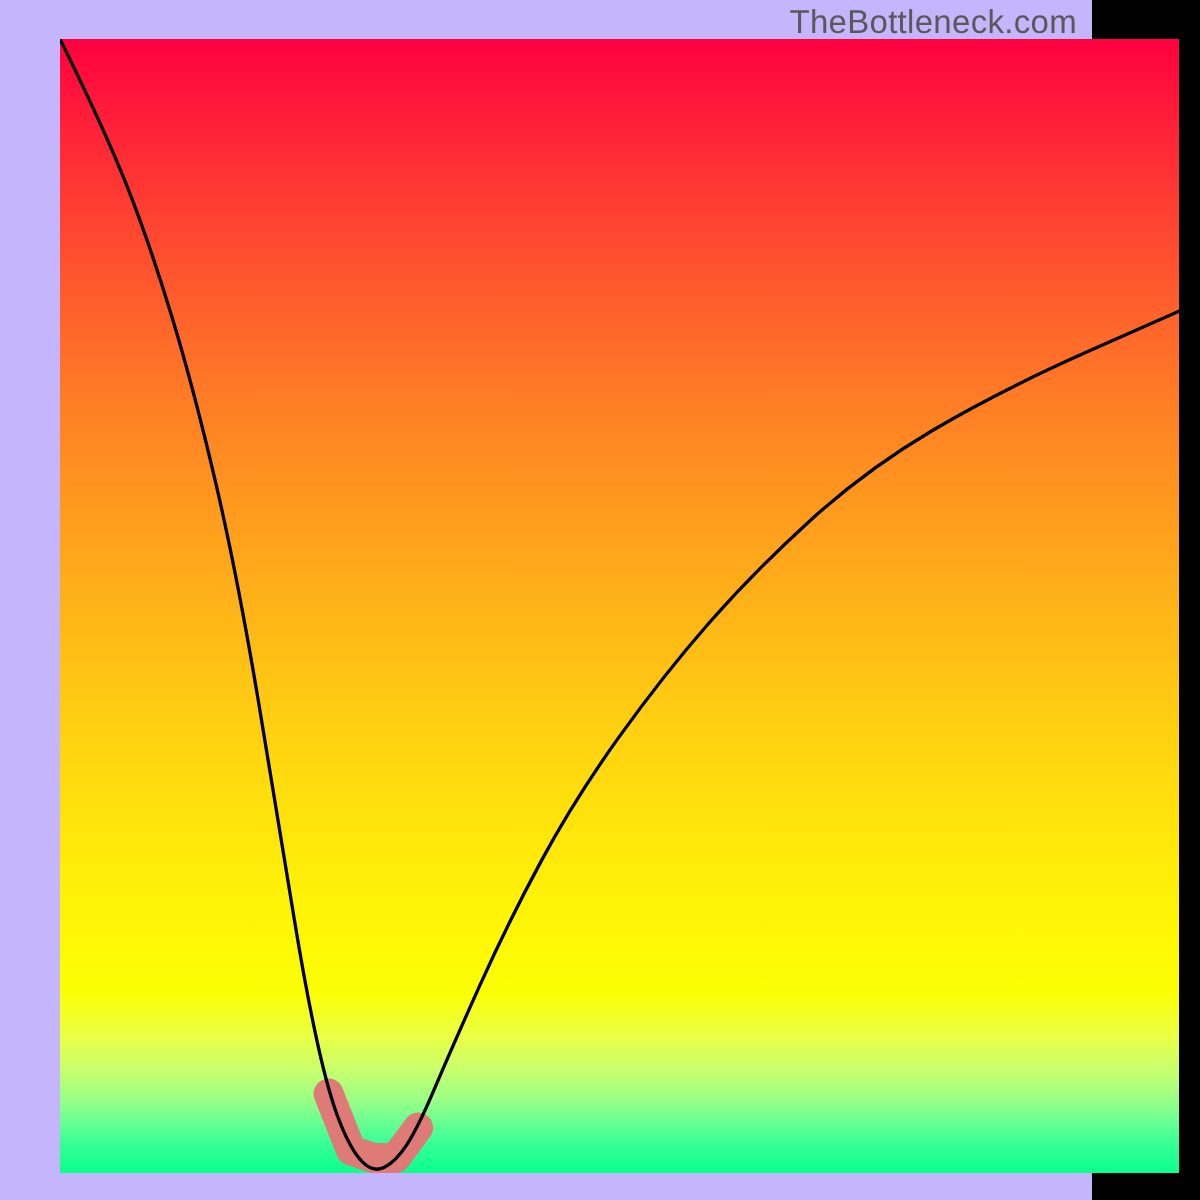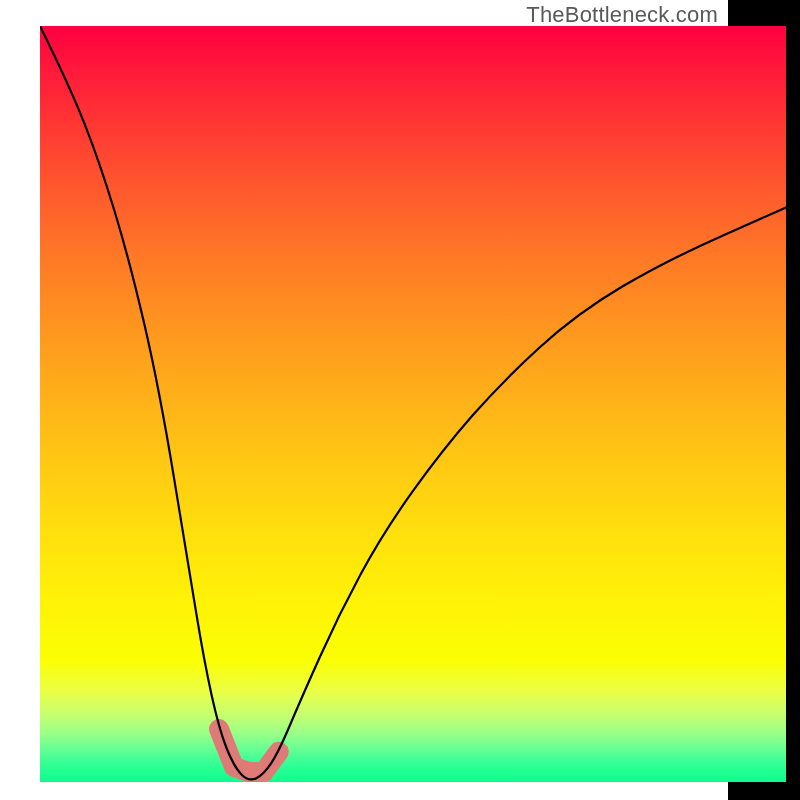--- a/index.html
+++ b/index.html
@@ -8,21 +8,21 @@
     width: 800px;
     height: 800px;
     background: #000;
     font-family: Arial, Helvetica, sans-serif;
     overflow: hidden;
   }
   .frame {
     position: relative;
     width: 728px;
     height: 800px;
-    background: #ffffff;
+    background: #c4b5fd;
   }
   .attribution {
     position: absolute;
     top: 2px;
     right: 10px;
     font-size: 22px;
     font-weight: 500;
     color: #595959;
     letter-spacing: 0.2px;
     z-index: 20;

